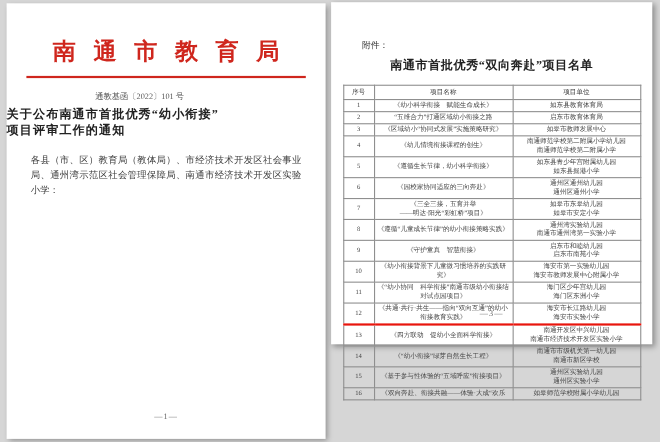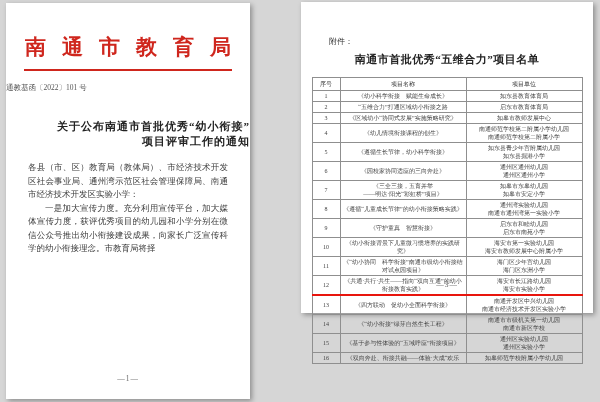--- a/index.html
+++ b/index.html
@@ -5,38 +5,38 @@
   html,body{margin:0;padding:0;}
   .screen{
     position:relative;width:600px;height:402px;overflow:hidden;
     background:#d6d6d6;
     font-family:"Liberation Serif","DejaVu Serif",serif;
   }
   .page{
     position:absolute;background:#ffffff;
     box-shadow:2px 2px 5px rgba(0,0,0,0.35);
   }
-  .page.left{left:6px;top:3px;width:244px;height:396px;}
+  .page.left{left:6px;top:3px;width:290px;height:396px;}
   .page.right{left:301px;top:2px;width:292px;height:311px;font-family:Liberation Serif, serif;}
 
   
   .agency{
     margin-top:30px;text-align:center;
     color:#cf261d;font-weight:bold;font-size:21px;
     letter-spacing:16px;padding-left:16px;white-space:nowrap;
   }
   .red-rule{
     margin:8px 18px 0 18px;height:2px;background:#cf261d;
   }
   .doc-no{
-    margin-top:12px;padding-right:48px;text-align:left;
+    margin-top:12px;padding-right:48px;text-align:center;
     font-size:7.5px;color:#555;
   }
   .notice-title{
-    margin-top:26px;text-align:right;font-weight:bold;
+    margin-top:4px;text-align:left;font-weight:bold;
     font-size:11px;line-height:15px;color:#222;letter-spacing:1px;
   }
   .body-text{
     margin:12px 22px 0 22px;color:#3b3b3b;
     font-size:8.5px;line-height:13.5px;text-align:justify;
   }
   .body-text p{margin:0;text-indent:2em;}
   .body-text p.no-indent{text-indent:0;}
   .pageno{
     position:absolute;left:0;right:0;text-align:center;
@@ -82,28 +82,27 @@
   <div class="page left">
     <div class="agency">南通市教育局</div>
     <div class="red-rule"></div>
     <div class="doc-no">通教基函〔2022〕101 号</div>
     <div class="notice-title">
       <div>关于公布南通市首批优秀“幼小衔接”</div>
       <div>项目评审工作的通知</div>
     </div>
     <div class="body-text">
       <p class="no-indent">各县（市、区）教育局（教体局）、市经济技术开发区社会事业局、通州湾示范区社会管理保障局、南通市经济技术开发区实验小学：</p>
-      <p>一是加大宣传力度。充分利用宣传平台，加大媒体宣传力度，获评优秀项目的幼儿园和小学分别在微信公众号推出幼小衔接建设成果，向家长广泛宣传科学的幼小衔接理念。市教育局将择</p>
     </div>
     <div class="pageno">—1—</div>
   </div>
 
   <div class="page right">
     <div class="attach">附件：</div>
-    <div class="appendix-title">南通市首批优秀“五维合力”项目名单</div>
+    <div class="appendix-title">南通市首批优秀“双向奔赴”项目名单</div>
 
     <table class="projects">
       <colgroup>
           <col class="c1">
           <col class="c2">
           <col class="c3">
         </colgroup>
       <thead>
         <tr>
           <th>序号</th>

